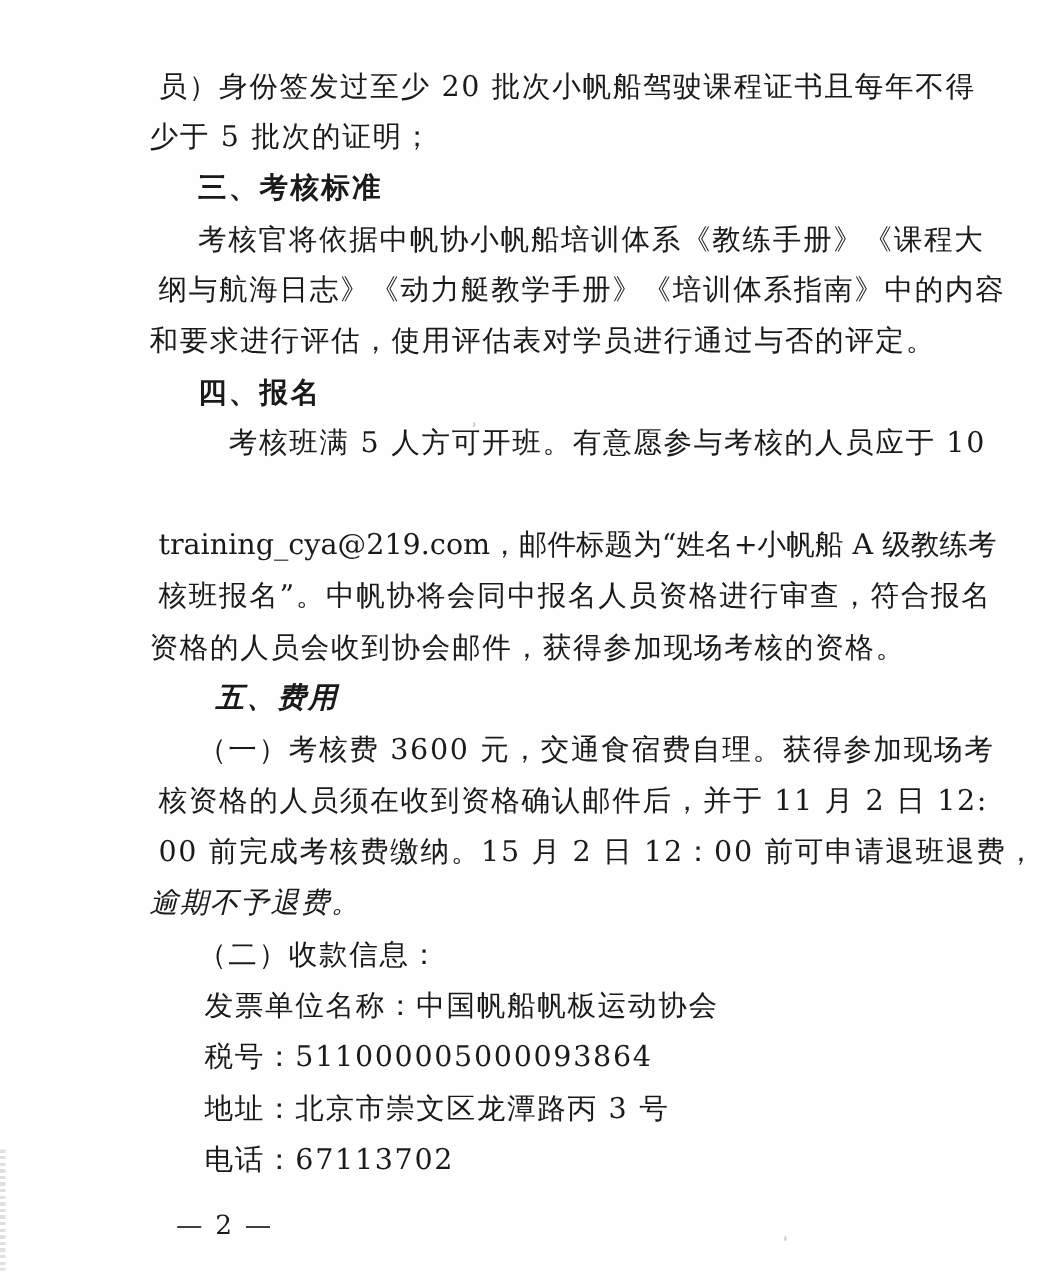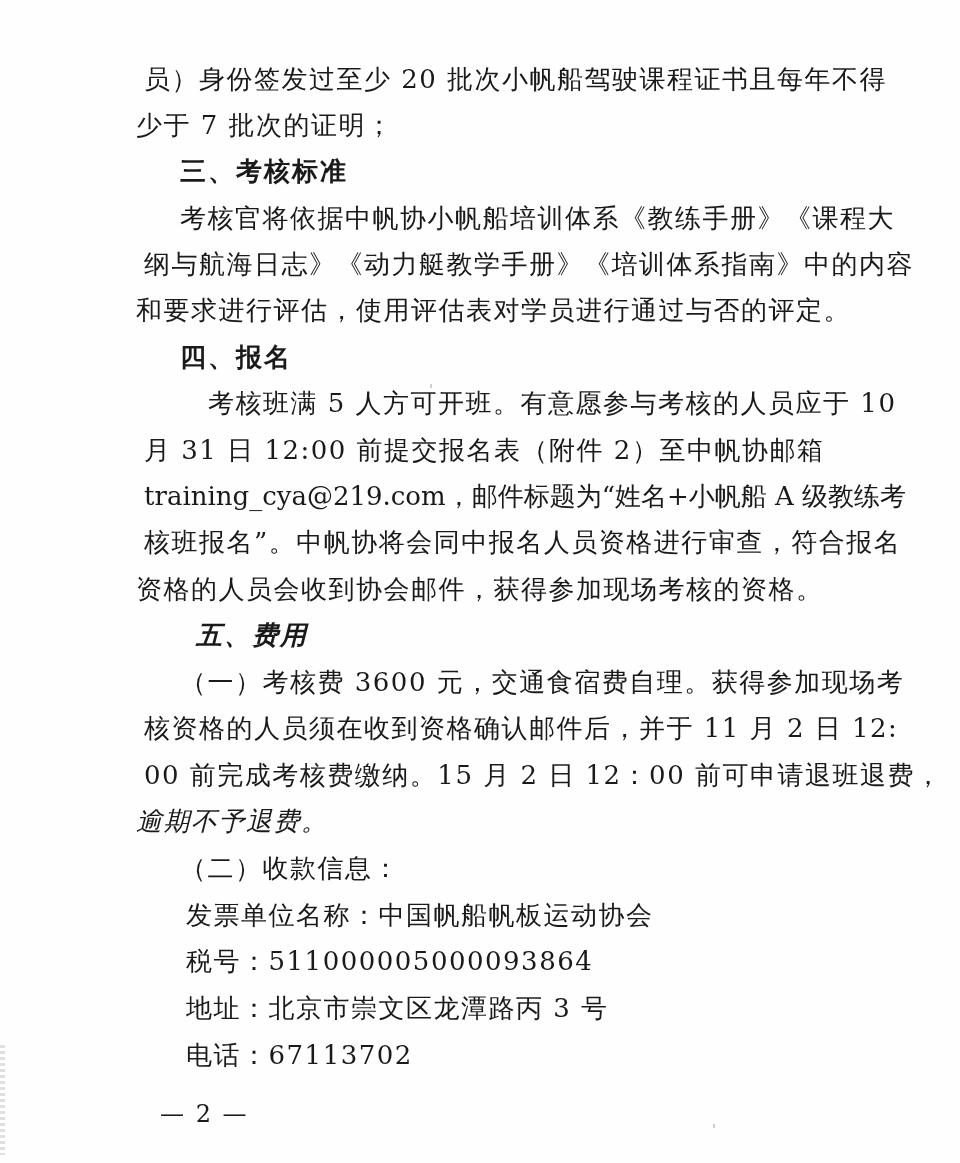--- a/index.html
+++ b/index.html
@@ -61,32 +61,31 @@
     width: 2px; height: 4px;
     background: #cfcfcf;
   }
 </style>
 </head>
 <body>
 
 <div class="page">
 
   <div class="line justify" style="top:61px;">员）身份签发过至少 20 批次小帆船驾驶课程证书且每年不得</div>
-  <div class="line" style="left:136px; top:107px;">少于 7 批次的证明；</div>
+  <div class="line" style="left:136px; top:107px;">少于 5 批次的证明；</div>
 
   <div class="line heading" style="left:180px; top:153px;">三、考核标准</div>
 
   <div class="line" style="left:180px; top:200px; width:630px; text-align:justify; text-align-last:justify;">考核官将依据中帆协小帆船培训体系《教练手册》《课程大</div>
   <div class="line justify" style="top:246px;">纲与航海日志》《动力艇教学手册》《培训体系指南》中的内容</div>
   <div class="line" style="left:136px; top:292px;">和要求进行评估，使用评估表对学员进行通过与否的评定。</div>
 
   <div class="line heading" style="left:180px; top:339px;">四、报名</div>
 
   <div class="line" style="left:180px; top:385px; width:630px; text-align:justify; text-align-last:justify;margin-left:28px;">考核班满 5 人方可开班。有意愿参与考核的人员应于 10</div>
-  <div class="line justify" style="top:432px;">月 31 日 12:00 前提交报名表（附件 2）至中帆协邮箱</div>
   <div class="line justify" style="top:478px; letter-spacing:0px;">training_cya@219.com，邮件标题为“姓名+小帆船 A 级教练考</div>
   <div class="line justify" style="top:524px;">核班报名”。中帆协将会同中报名人员资格进行审查，符合报名</div>
   <div class="line" style="left:136px; top:571px;">资格的人员会收到协会邮件，获得参加现场考核的资格。</div>
 
   <div class="line heading" style="left:196px; top:617px;font-style:italic;">五、费用</div>
 
   <div class="line" style="left:180px; top:664px; width:630px; text-align:justify; text-align-last:justify;">（一）考核费 3600 元，交通食宿费自理。获得参加现场考</div>
   <div class="line justify" style="top:710px;">核资格的人员须在收到资格确认邮件后，并于 11 月 2 日 12:</div>
   <div class="line justify" style="top:757px;">00 前完成考核费缴纳。15 月 2 日 12：00 前可申请退班退费，</div>
   <div class="line" style="left:136px; top:803px;font-style:italic;">逾期不予退费。</div>

